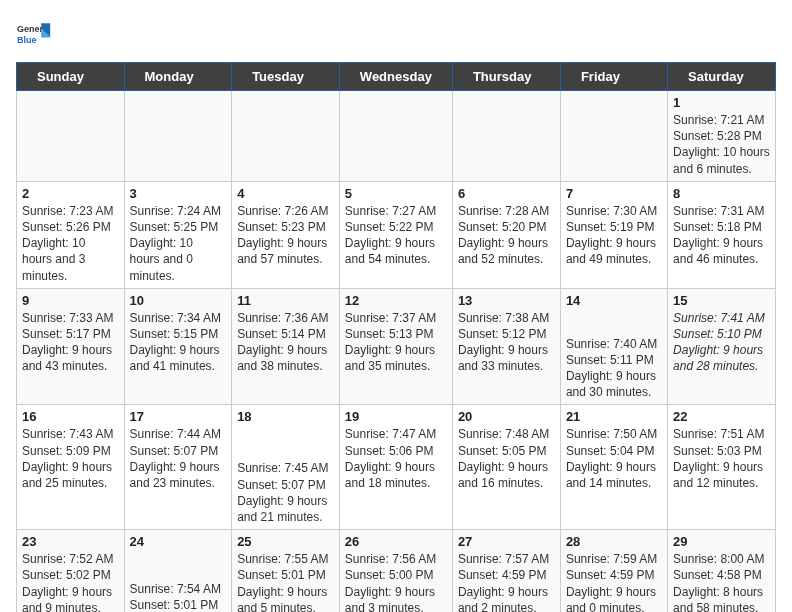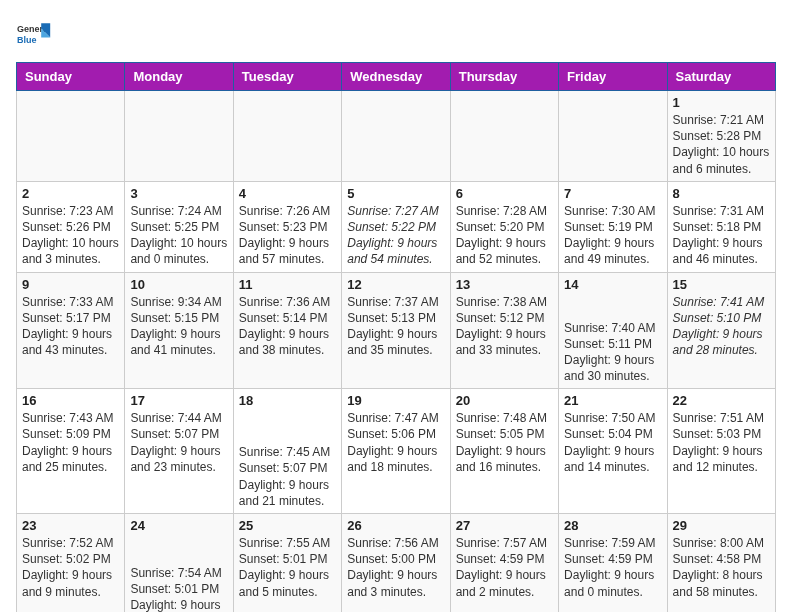--- a/index.html
+++ b/index.html
@@ -36,25 +36,25 @@
     .subtitle {
       font-size: 14px;
       color: #444;
     }
     .calendar {
       width: 100%;
       border-collapse: collapse;
       border: 1px solid #bbb;
     }
     .calendar th {
-      background-color: #a21caf;
+      background-color: #404040;
       color: #fff;
       font-size: 13px;
       font-weight: bold;
-      padding: 6px 8px;
+      padding: 6px 20px;
       text-align: left;
       border: 1px solid #2060a0;
     }
     .calendar td {
       vertical-align: top;
       border: 1px solid #ccc;
       padding: 4px 5px;
       width: 14.28%;
       min-height: 80px;
       font-size: 10.5px;
@@ -142,21 +142,21 @@
 Daylight: 10 hours and 0 minutes.</div>
         </td>
         <td>
           <span class="day-number">4</span>
           <div class="day-info" style="white-space: pre-line;">Sunrise: 7:26 AM
 Sunset: 5:23 PM
 Daylight: 9 hours and 57 minutes.</div>
         </td>
         <td>
           <span class="day-number">5</span>
-          <div class="day-info" style="white-space: pre-line; font-style: italic;">Sunrise: 7:27 AM
+          <div class="day-info" style="white-space: pre-line;">Sunrise: 7:27 AM
 Sunset: 5:22 PM
 Daylight: 9 hours and 54 minutes.</div>
         </td>
         <td>
           <span class="day-number">6</span>
           <div class="day-info" style="white-space: pre-line;">Sunrise: 7:28 AM
 Sunset: 5:20 PM
 Daylight: 9 hours and 52 minutes.</div>
         </td>
         <td>
@@ -174,21 +174,21 @@
       </tr>
       <tr>
         <td>
           <span class="day-number">9</span>
           <div class="day-info" style="white-space: pre-line;">Sunrise: 7:33 AM
 Sunset: 5:17 PM
 Daylight: 9 hours and 43 minutes.</div>
         </td>
         <td>
           <span class="day-number">10</span>
-          <div class="day-info" style="white-space: pre-line;">Sunrise: 9:34 AM
+          <div class="day-info" style="white-space: pre-line;">Sunrise: 7:34 AM
 Sunset: 5:15 PM
 Daylight: 9 hours and 41 minutes.</div>
         </td>
         <td>
           <span class="day-number">11</span>
           <div class="day-info" style="white-space: pre-line;">Sunrise: 7:36 AM
 Sunset: 5:14 PM
 Daylight: 9 hours and 38 minutes.</div>
         </td>
         <td>

